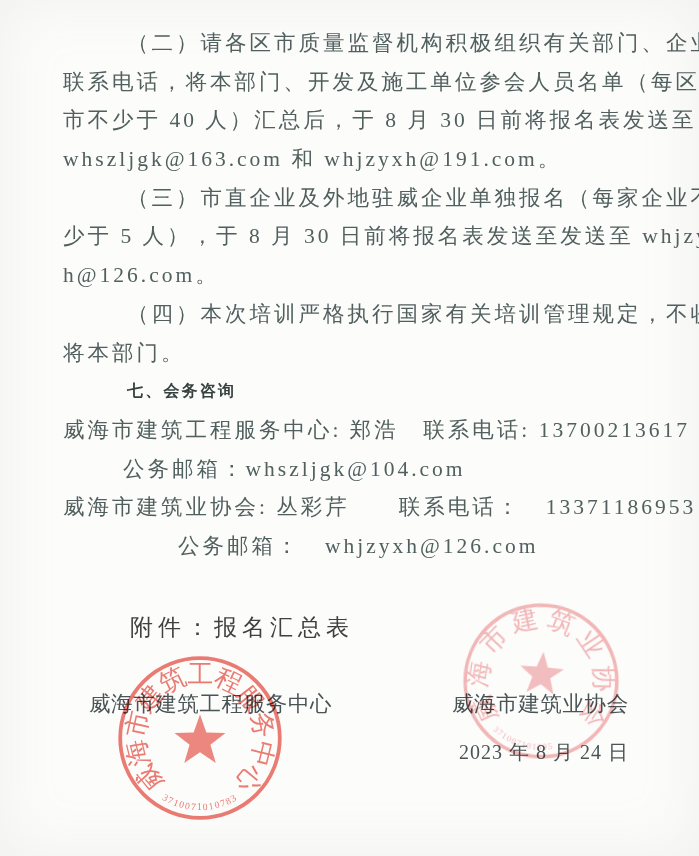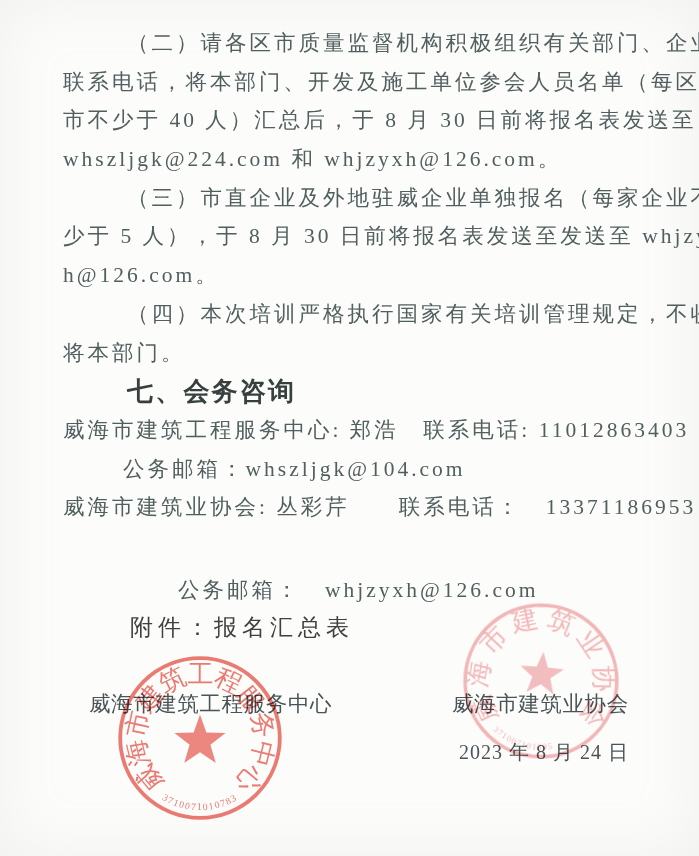--- a/index.html
+++ b/index.html
@@ -15,24 +15,24 @@
   }
   
   .doc-body{
     position:absolute;left:63px;top:24px;width:606px;
     font-size:21.5px;line-height:38.7px;letter-spacing:3px;
     color:#51605f;white-space:nowrap;
   }
   .tline{height:38.7px;}
   .ind{text-indent:64px;}
   .ind-a{text-indent:60px;}
-  .ind-b{text-indent:115px;margin-top:44px;}
+  .ind-b{text-indent:115px;}
   .hd{
     font-family:"Liberation Sans","DejaVu Sans",sans-serif;
-    font-weight:700;color:#36413f;letter-spacing:2.2px;font-size:26px;
+    font-weight:700;color:#36413f;letter-spacing:2.2px;font-size:16px;
   }
   
   .attachment{
     position:absolute;left:130px;top:612px;
     font-size:23px;letter-spacing:5px;color:#404040;white-space:nowrap;
   }
   .sig{
     position:absolute;font-size:21.5px;letter-spacing:0.6px;
     color:#4a5456;white-space:nowrap;z-index:2;
   }
@@ -50,28 +50,28 @@
 </style>
 </head>
 <body>
 
 <div class="page">
 
   <div class="doc-body">
     <div class="tline ind">（二）请各区市质量监督机构积极组织有关部门、企业</div>
     <div class="tline">联系电话，将本部门、开发及施工单位参会人员名单（每区</div>
     <div class="tline">市不少于 40 人）汇总后，于 8 月 30 日前将报名表发送至</div>
-    <div class="tline">whszljgk@224.com 和 whjzyxh@126.com。</div>
+    <div class="tline">whszljgk@163.com 和 whjzyxh@191.com。</div>
     <div class="tline ind">（三）市直企业及外地驻威企业单独报名（每家企业不</div>
     <div class="tline">少于 5 人），于 8 月 30 日前将报名表发送至发送至 whjzyx</div>
     <div class="tline">h@126.com。</div>
     <div class="tline ind">（四）本次培训严格执行国家有关培训管理规定，不收</div>
     <div class="tline">将本部门。</div>
     <div class="tline ind hd">七、会务咨询</div>
-    <div class="tline">威海市建筑工程服务中心: 郑浩　联系电话: 11012863403</div>
+    <div class="tline">威海市建筑工程服务中心: 郑浩　联系电话: 13700213617</div>
     <div class="tline ind-a">公务邮箱：whszljgk@104.com</div>
     <div class="tline">威海市建筑业协会: 丛彩芹　　联系电话：　13371186953</div>
     <div class="tline ind-b">公务邮箱：　whjzyxh@126.com</div>
   </div>
 
   <div class="attachment">附件：报名汇总表</div>
 
   <div class="sig sig-left">威海市建筑工程服务中心</div>
   <div class="sig sig-right">威海市建筑业协会</div>
   <div class="doc-date">2023 年 8 月 24 日</div>

